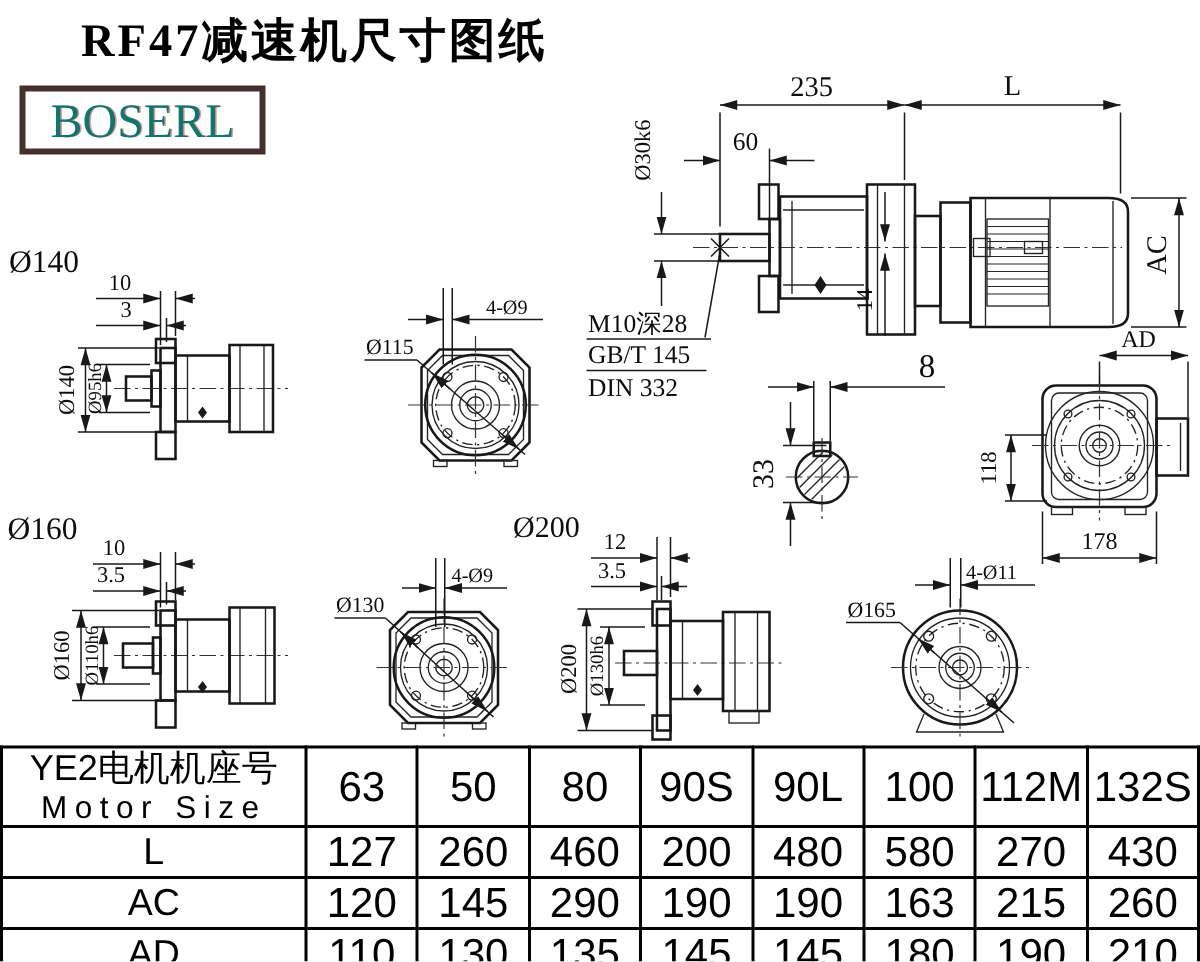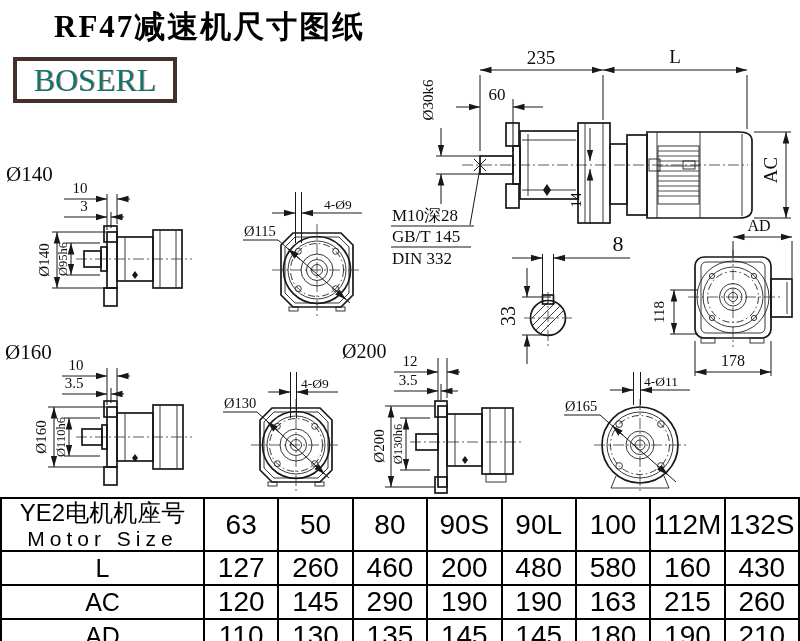--- a/index.html
+++ b/index.html
@@ -385,21 +385,21 @@
       <td class="num">132S</td>
     </tr>
     <tr style="height:30px;">
       <td class="rowlab">L</td>
       <td class="num">127</td>
       <td class="num">260</td>
       <td class="num">460</td>
       <td class="num">200</td>
       <td class="num">480</td>
       <td class="num">580</td>
-      <td class="num">160</td>
+      <td class="num">270</td>
       <td class="num">430</td>
     </tr>
     <tr style="height:30px;">
       <td class="rowlab">AC</td>
       <td class="num">120</td>
       <td class="num">145</td>
       <td class="num">290</td>
       <td class="num">190</td>
       <td class="num">190</td>
       <td class="num">163</td>

